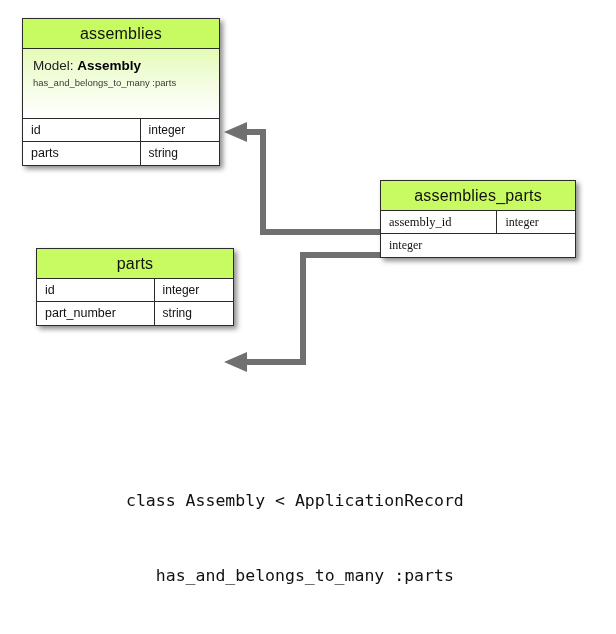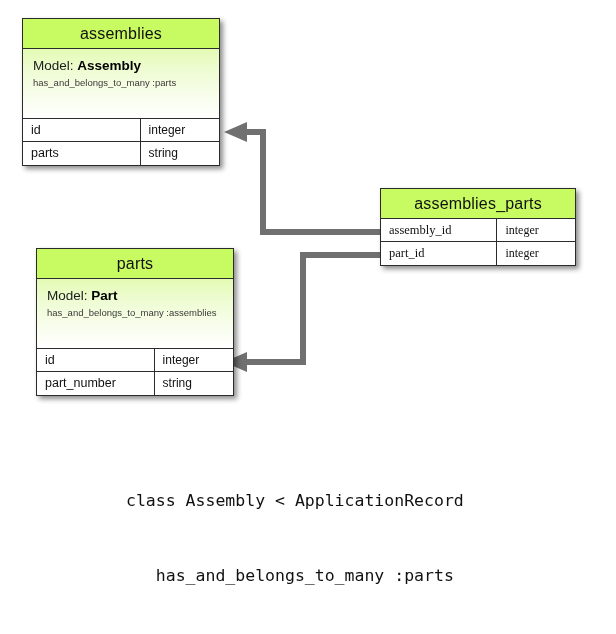--- a/index.html
+++ b/index.html
@@ -161,45 +161,37 @@
       <div class="attr-type">integer</div>
     </div>
     <div class="attr-row">
       <div class="attr-name">parts</div>
       <div class="attr-type">string</div>
     </div>
   </div>
 
   <div class="entity" style="left:36px; top:248px; width:198px;">
     <div class="entity-title">parts</div>
-    <div class="entity-body">
-      <div class="entity-model">
-        <span>Model:</span>
-        <b>Part</b>
-      </div>
-      <div class="entity-assoc">has_and_belongs_to_many :assemblies</div>
-    </div>
     <div class="attr-row">
       <div class="attr-name">id</div>
       <div class="attr-type">integer</div>
     </div>
     <div class="attr-row">
       <div class="attr-name">part_number</div>
       <div class="attr-type">string</div>
     </div>
   </div>
 
-  <div class="entity join" style="left:380px; top:188px; width:196px;">
+  <div class="entity join" style="left:380px; top:180px; width:196px;">
     <div class="entity-title">assemblies_parts</div>
     <div class="attr-row">
       <div class="attr-name">assembly_id</div>
       <div class="attr-type">integer</div>
     </div>
     <div class="attr-row">
-      <div class="attr-name">part_id</div>
       <div class="attr-type">integer</div>
     </div>
   </div>
 
   <div class="code-block">
     <div class="code-line">class Assembly &lt; ApplicationRecord</div>
     <div class="code-line">  has_and_belongs_to_many :parts</div>
     
     
     

